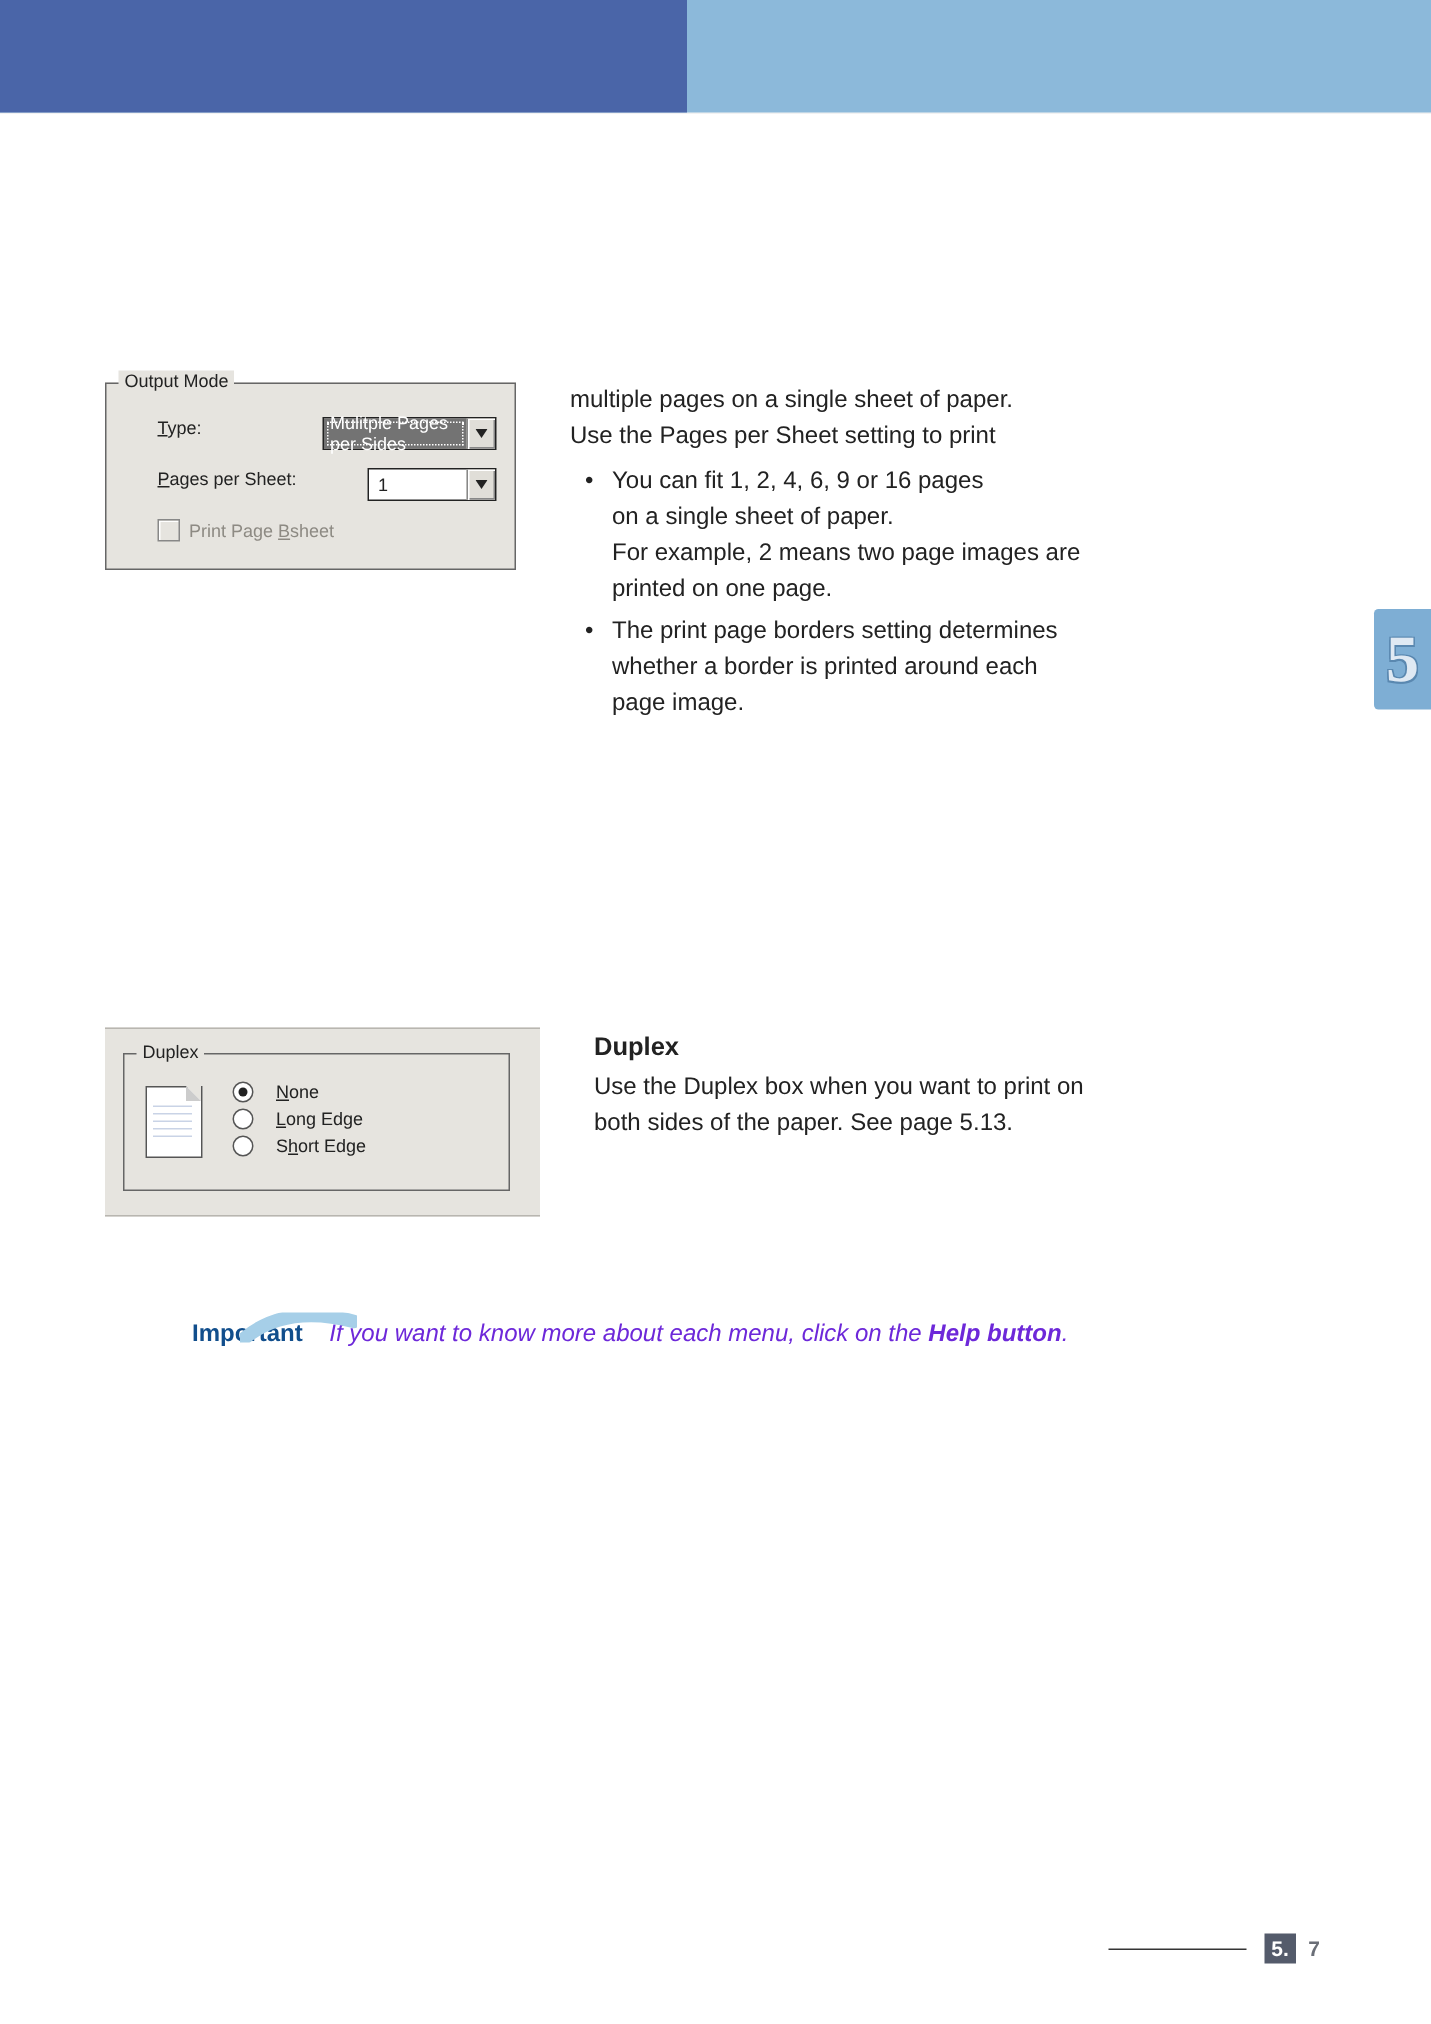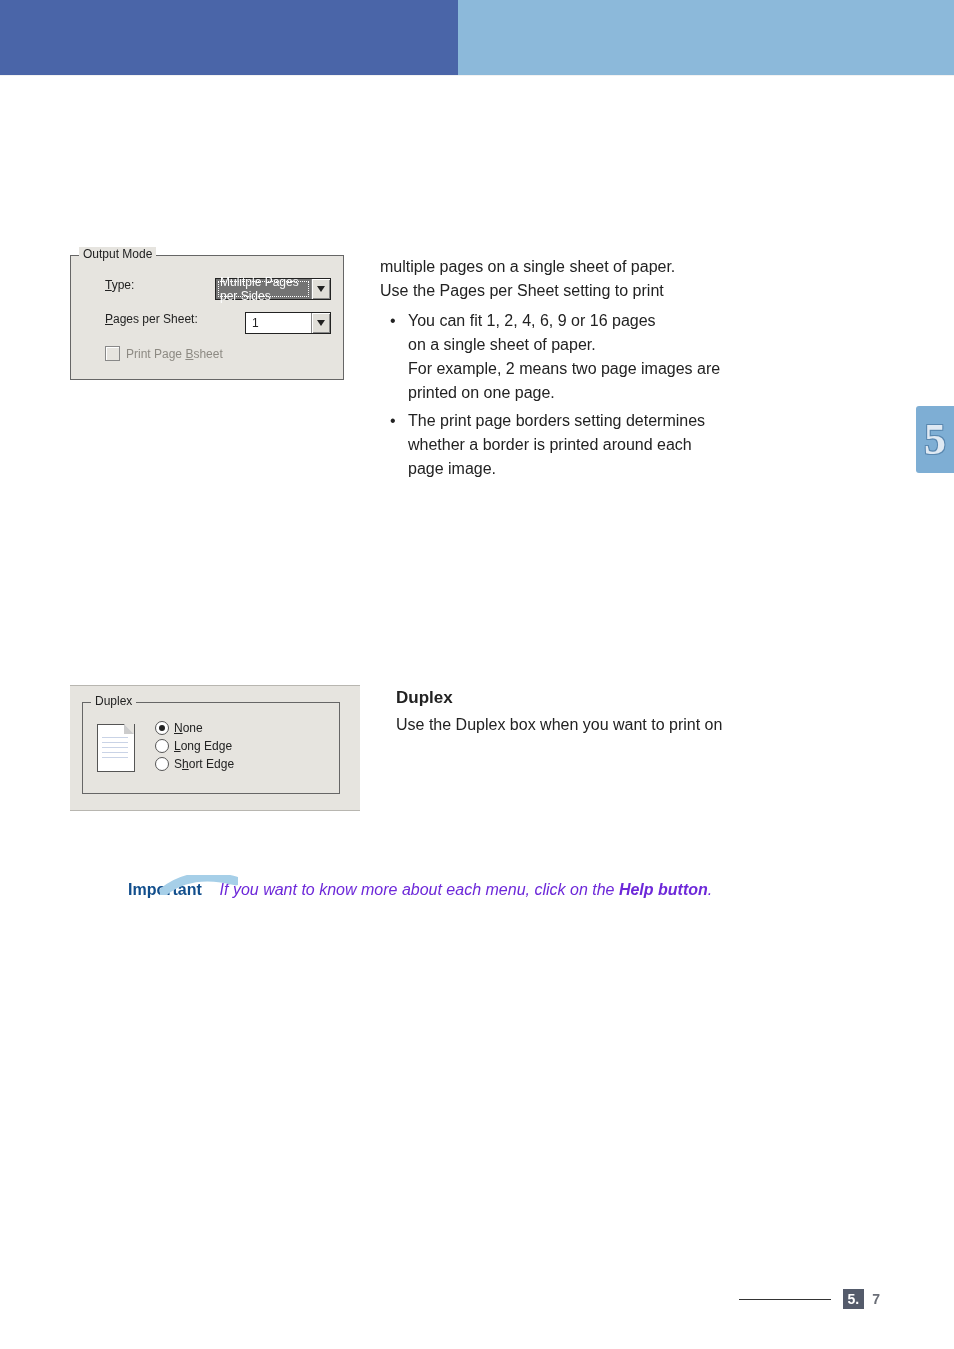--- a/index.html
+++ b/index.html
@@ -193,21 +193,21 @@
     top:3px; right:3px;
     width:0; height:0;
     border-bottom: 10px solid #ccc;
     border-right: 10px solid transparent;
   }
   .page-icon .lines {
     position:absolute; left:7px; top:16px; right:9px;
   }
   .page-icon .lines div { height:1px; background:#c9d3e6; margin-bottom:4px; }
   .radios { font-size: 12px; }
-  .radio-row { display:flex; align-items:center; gap:5px; margin-bottom:4px; }
+  .radio-row { display:flex; align-items:center; gap:15px; margin-bottom:4px; }
   .radio {
     width:12px; height:12px; border-radius:50%;
     border:1px solid #555; background:#fff;
     display:flex; align-items:center; justify-content:center;
   }
   .radio.checked::after {
     content:""; width:6px; height:6px; border-radius:50%; background:#222;
   }
   
   .text-col {
@@ -390,20 +390,21 @@
               <span><span>S</span><span class="underline-key">h</span><span>ort Edge</span></span>
             </div>
           </div>
         </div>
       </div>
     </div>
 
     <div class="text-col">
       <h3>Duplex</h3>
       <div>Use the Duplex box when you want to print on</div>
+      <div>both sides of the paper. See page 5.13.</div>
     </div>
   </div>
 
   <div class="note-row">
     <svg class="note-swoosh" viewBox="0 0 78 20">
       <path d="M2 18 Q 30 -6 76 6" stroke="#a6cfe8" stroke-width="9" fill="none" stroke-linecap="round"></path>
     </svg>
     <span class="lead">Important</span>
     <span>&nbsp;&nbsp;</span>
     <span class="body">

